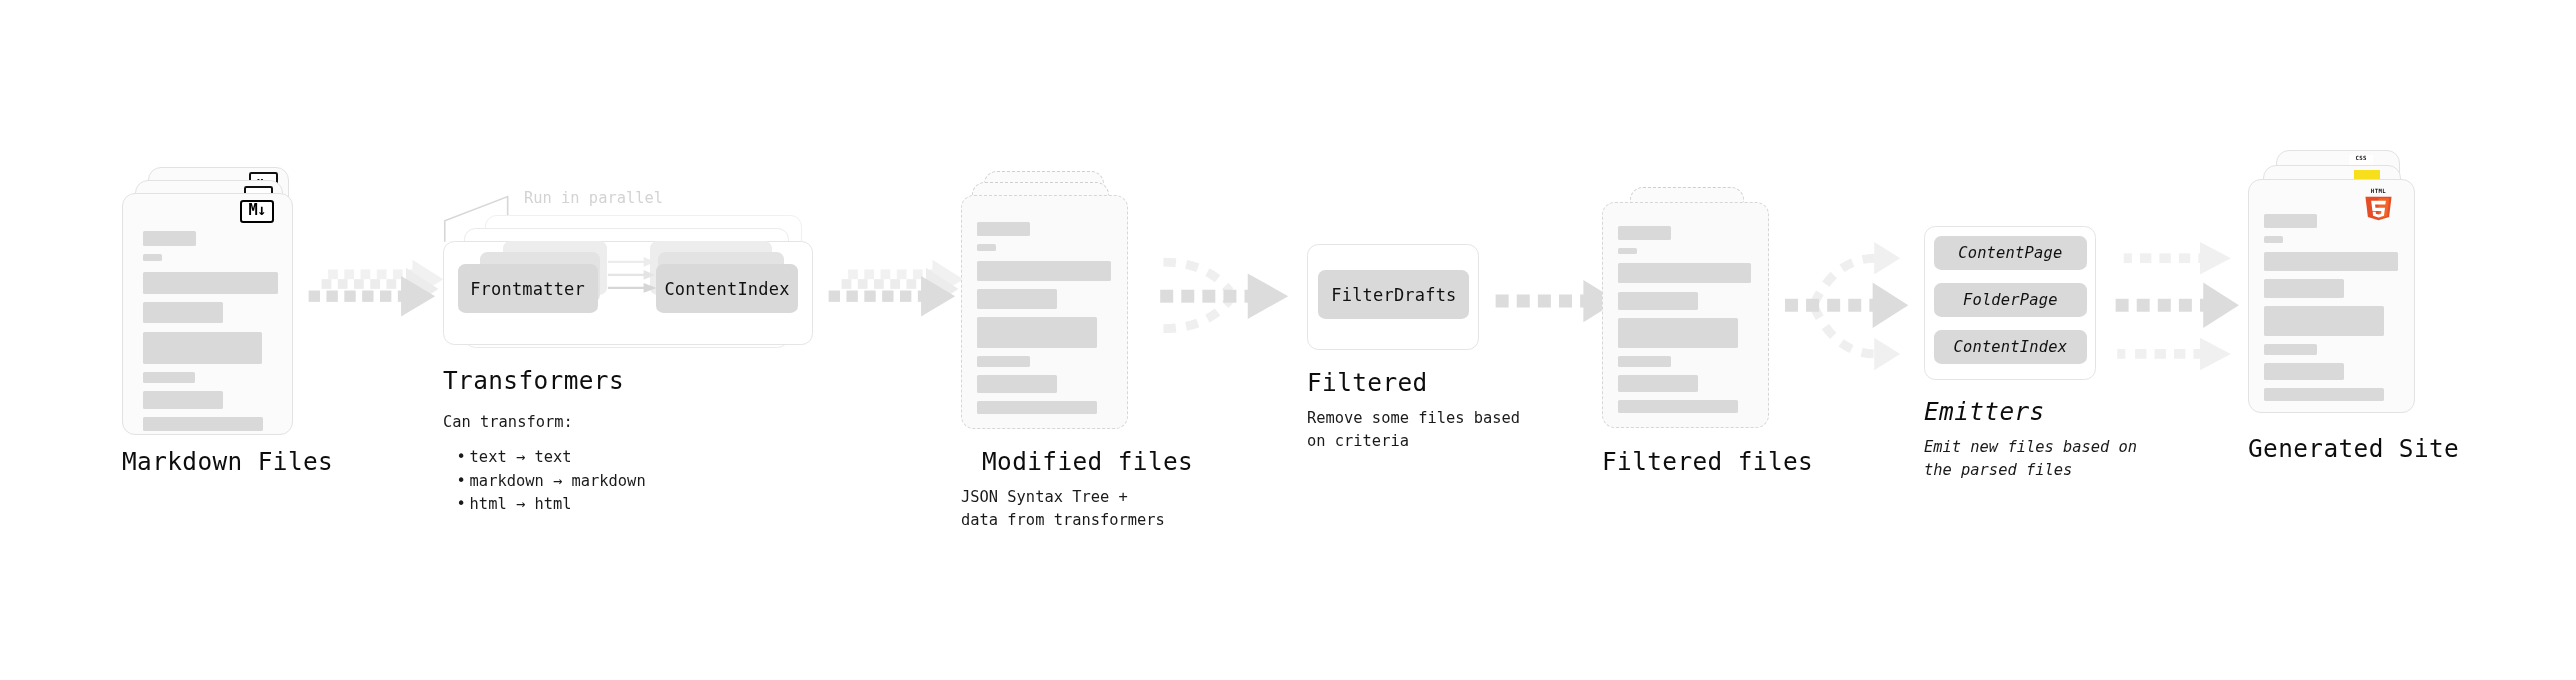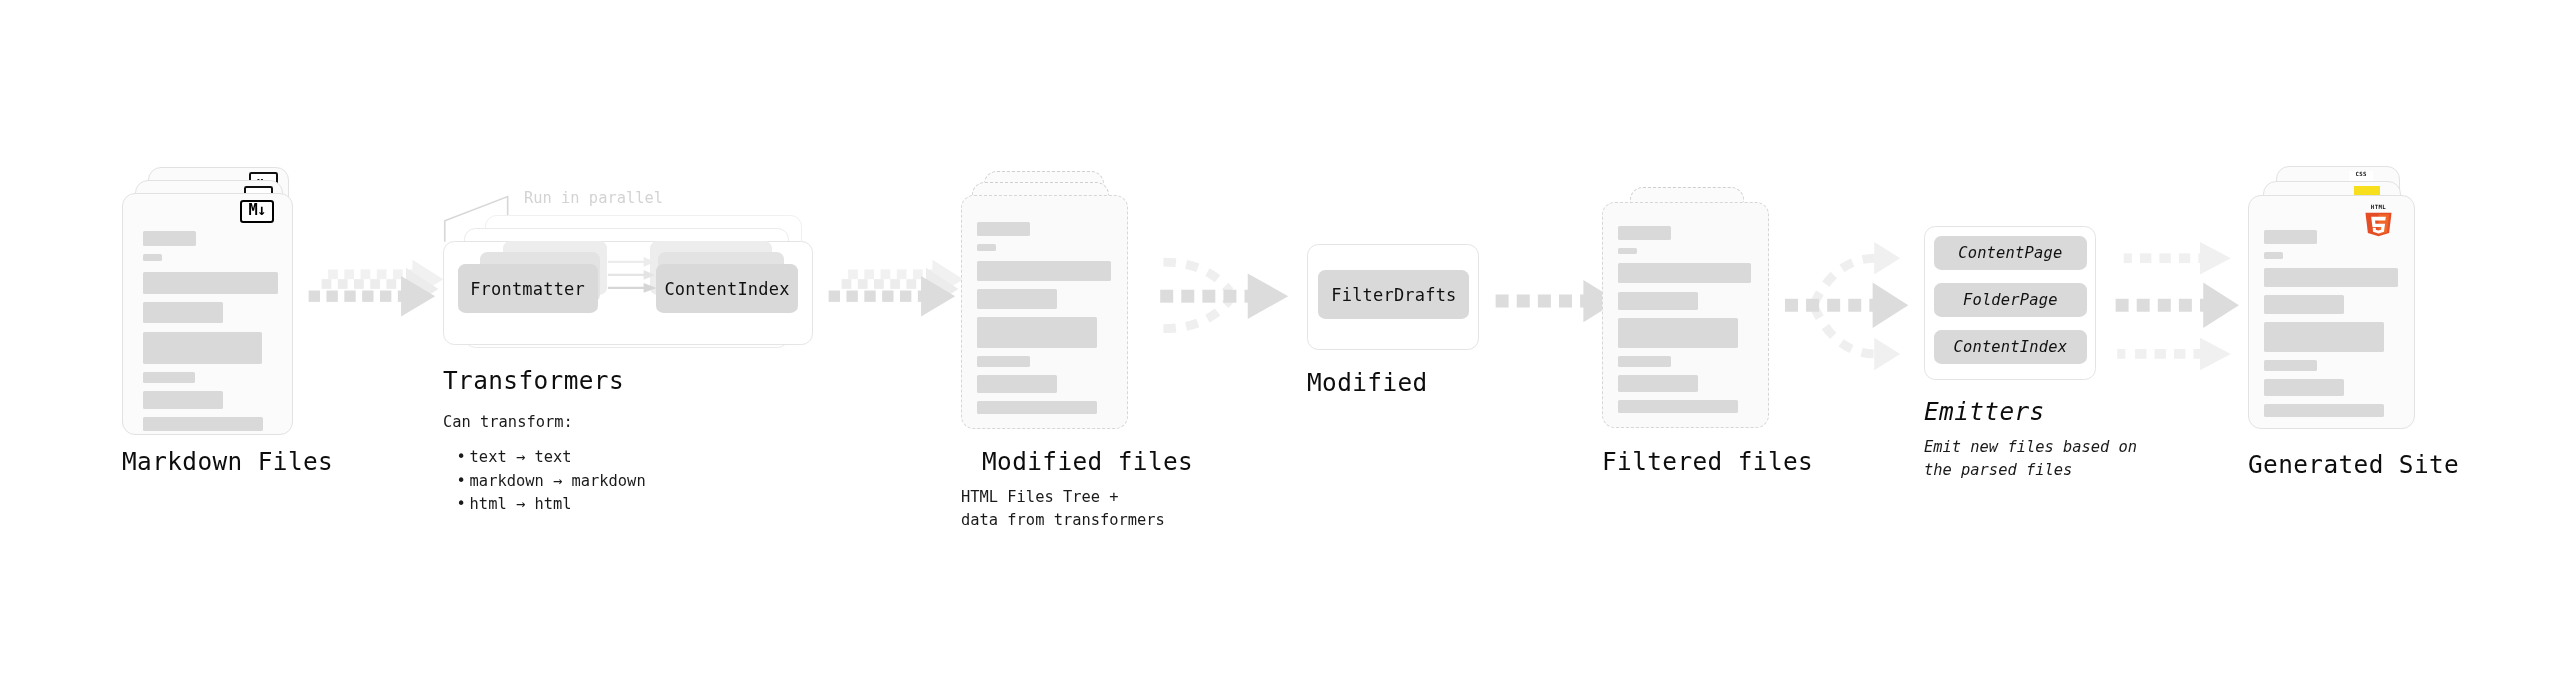--- a/index.html
+++ b/index.html
@@ -343,21 +343,21 @@
           <div class="sk" style="width:80px;height:19.5px;"></div>
           <div class="sk" style="width:120px;height:31px;"></div>
           <div class="sk" style="width:53px;height:11.4px;"></div>
           <div class="sk" style="width:80px;height:18px;"></div>
           <div class="sk" style="width:120px;height:13px;"></div>
         </div>
       </div>
     </div>
 
     <div class="cap-title" style="left:0px; top:276px;margin-left:21px;">Modified files</div>
-    <div class="cap-sub" style="left:0px; top:315px;">HTML Files Tree +
+    <div class="cap-sub" style="left:0px; top:315px;">JSON Syntax Tree +
 data from transformers</div>
   </div>
 
   <div class="arrow" style="left:1144px; top:244px; width:154px; height:106px;">
     <svg width="154" height="106" viewBox="0 0 190 130">
       <g stroke="#efefef" stroke-width="11" fill="none" stroke-dasharray="15 13" stroke-linecap="butt">
         <path d="M24 22 Q78 22 106 58"></path>
         <path d="M24 104 Q78 104 106 68"></path>
       </g>
       <g fill="#dcdcdc">
@@ -371,21 +371,23 @@
     </svg>
   </div>
 
   <div class="stage-col" style="left:1307px; top:244px; width:276px; height:252px;">
 
     <div class="proc-outer" style="left:0px; top:0px; width:172px; height:106px;"></div>
     <div class="pill" style="left:11.4px; top:26px; width:151px; height:49px;">
       <span>FilterDrafts</span>
     </div>
 
-    <div class="cap-title" style="left:0px; top:124px;">Modified</div>
+    <div class="cap-title" style="left:0px; top:124px;">Filtered</div>
+    <div class="cap-sub" style="left:0px; top:163px;">Remove some files based
+on criteria</div>
   </div>
 
   <div class="arrow" style="left:1494px; top:278px; width:130px; height:46px;">
     <svg width="130" height="46" viewBox="0 0 160 56">
       <g fill="#dcdcdc">
         <rect x="2" y="20" width="16" height="16"></rect>
           <rect x="28" y="20" width="16" height="16"></rect>
         <rect x="54" y="20" width="16" height="16"></rect>
           <rect x="80" y="20" width="16" height="16"></rect>
         <rect x="106" y="20" width="10" height="16"></rect>
@@ -478,21 +480,21 @@
         <rect x="4" y="148" width="10" height="12"></rect>
           <rect x="26" y="148" width="14" height="12"></rect>
         <rect x="50" y="148" width="14" height="12"></rect>
           <rect x="74" y="148" width="14" height="12"></rect>
         <rect x="98" y="148" width="12" height="12"></rect>
         <polygon points="106,134 144,154 106,174"></polygon>
       </g>
     </svg>
   </div>
 
-  <div class="stage-col" style="left:2248px; top:166px; width:293px; height:341px;">
+  <div class="stage-col" style="left:2248px; top:150px; width:293px; height:341px;">
 
     <div class="doc-stack" style="width:195px;height:276px;">
 
       <div class="doc-card solid" style="left:28px; top:0px; width:124px; height:47px;"></div>
       <div class="badge-css" style="left:101px; top:4.9px;">CSS</div>
 
       <div class="doc-card solid" style="left:14.6px; top:14.6px; width:138px; height:54px;"></div>
       <div class="badge-js" style="left:106px; top:19.5px;"></div>
 
       <div class="doc-card solid" style="left:0px; top:29px; width:167px; height:234px;">

